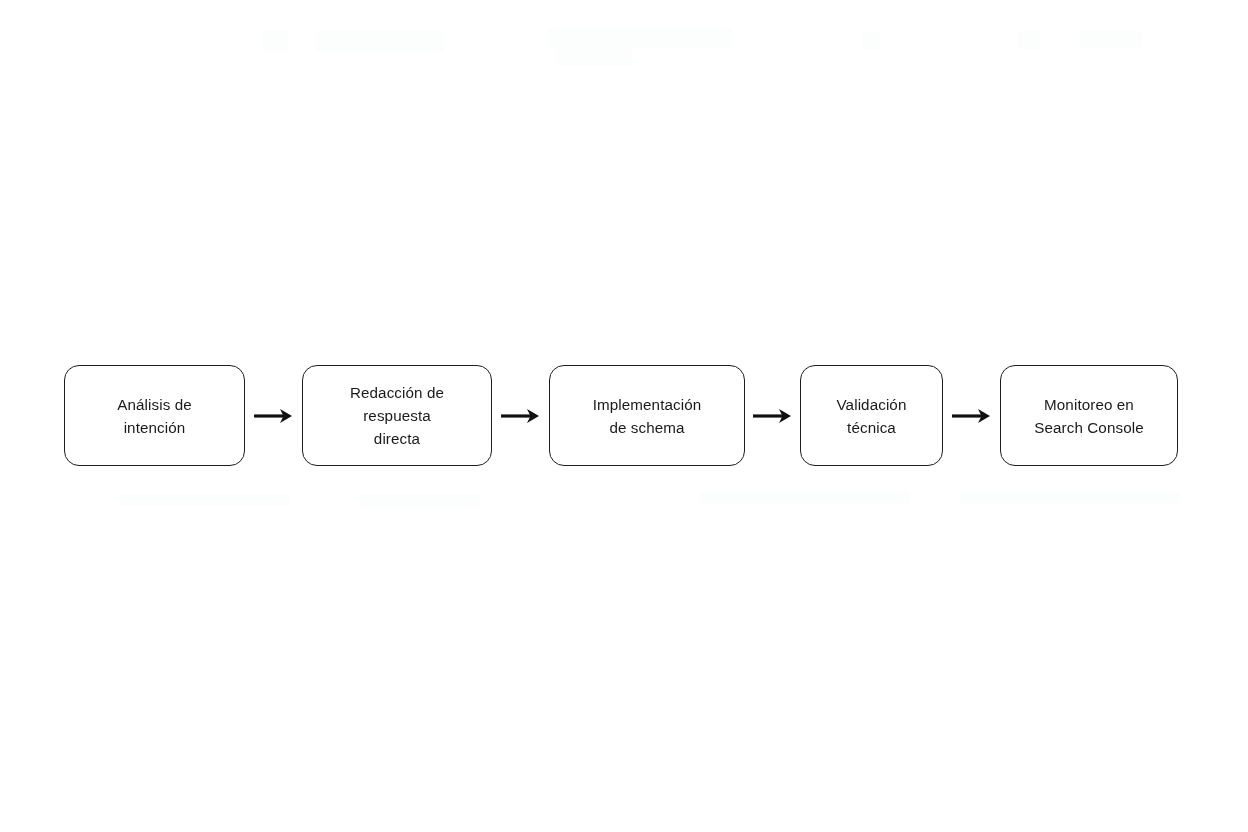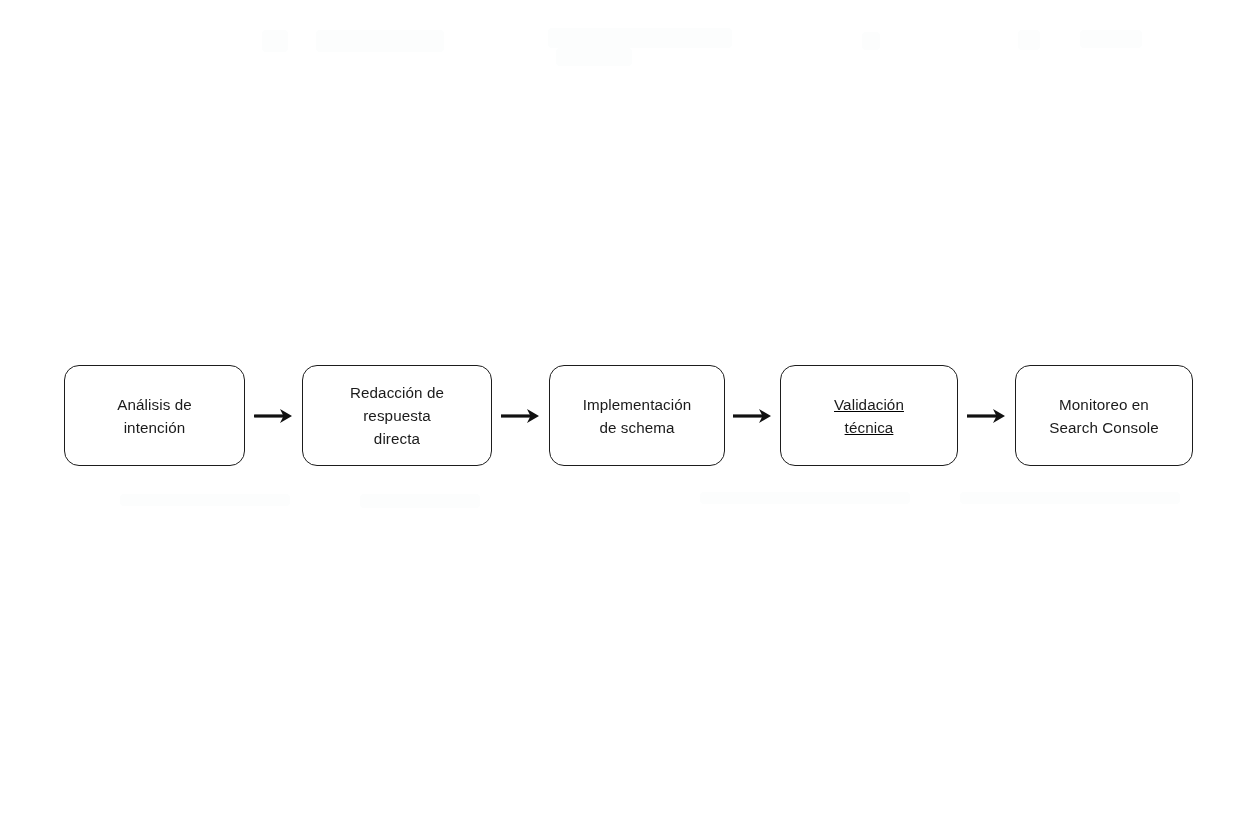--- a/index.html
+++ b/index.html
@@ -128,33 +128,33 @@
 directa</span>
     </div>
 
     <div class="connector" style="width:57px;">
       <svg width="40" height="16" viewBox="0 0 40 16">
         <line x1="0" y1="8" x2="30" y2="8" stroke="#111111" stroke-width="3.2"></line>
         <path d="M 26 1 L 38 8 L 26 15 L 29.5 8 Z" fill="#111111"></path>
       </svg>
     </div>
 
-    <div class="node" style="width:176px;align-items:center;">
+    <div class="node" style="width:196px;align-items:center;">
       <span class="node-label">Implementación
 de schema</span>
     </div>
 
     <div class="connector" style="width:55px;">
       <svg width="40" height="16" viewBox="0 0 40 16">
         <line x1="0" y1="8" x2="30" y2="8" stroke="#111111" stroke-width="3.2"></line>
         <path d="M 26 1 L 38 8 L 26 15 L 29.5 8 Z" fill="#111111"></path>
       </svg>
     </div>
 
-    <div class="node" style="width:178px;text-decoration:underline;">
+    <div class="node" style="width:143px;">
       <span class="node-label">Validación
 técnica</span>
     </div>
 
     <div class="connector" style="width:57px;">
       <svg width="40" height="16" viewBox="0 0 40 16">
         <line x1="0" y1="8" x2="30" y2="8" stroke="#111111" stroke-width="3.2"></line>
         <path d="M 26 1 L 38 8 L 26 15 L 29.5 8 Z" fill="#111111"></path>
       </svg>
     </div>

